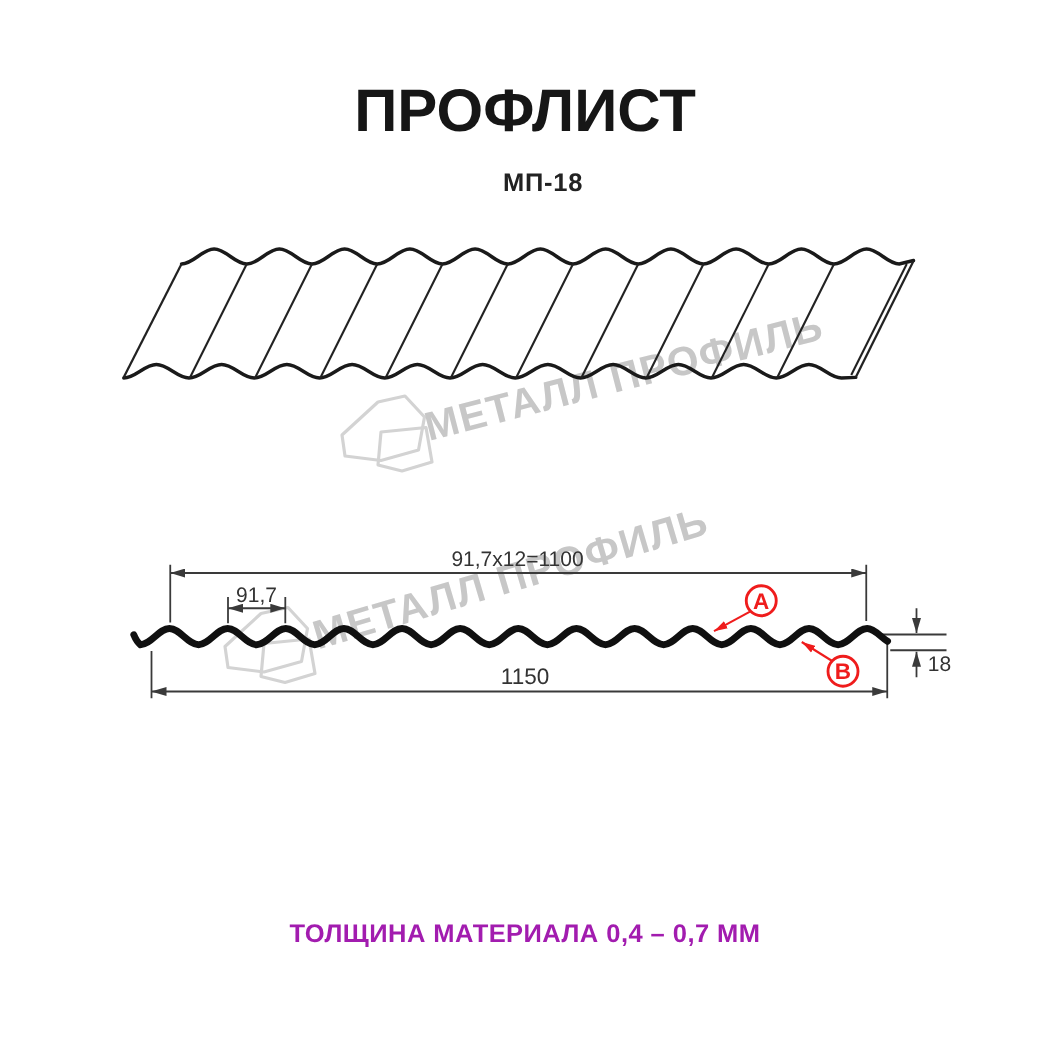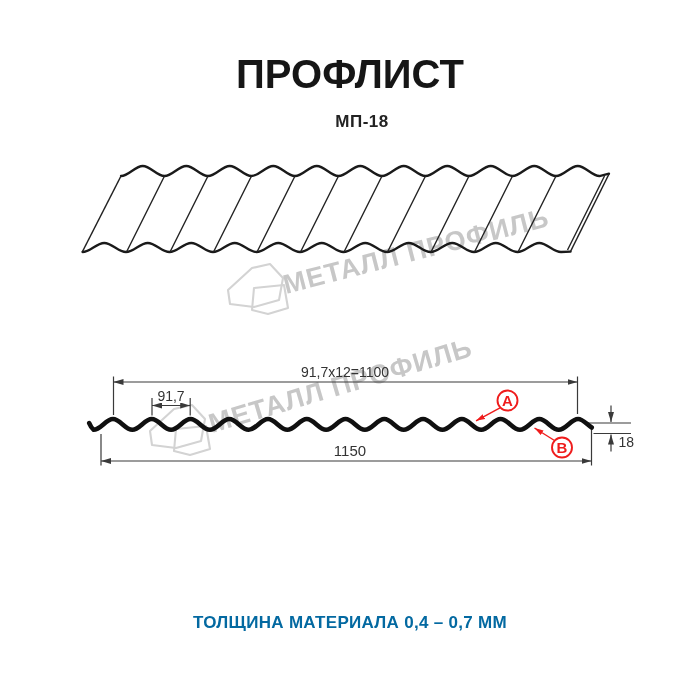--- a/index.html
+++ b/index.html
@@ -17,21 +17,21 @@
   .title{
     position:absolute;top:52px;left:0;width:700px;text-align:center;
     font-size:40px;font-weight:700;letter-spacing:0px;color:#161616;margin:0;
   }
   .subtitle{
     position:absolute;top:100px;left:0;width:700px;text-align:center;
     font-size:17px;font-weight:600;letter-spacing:0.5px;color:#222;margin:12px;
   }
   .caption{
     position:absolute;top:613px;left:0;width:700px;text-align:center;
-    font-size:17px;font-weight:600;letter-spacing:0.3px;color:#0369a1;margin:0;
+    font-size:17px;font-weight:600;letter-spacing:0.3px;color:#a21caf;margin:0;
   }
   svg.canvas{position:absolute;left:0;top:0;}
   .wm-text{font-size:27px;font-weight:700;letter-spacing:1px;fill:var(--wm);}
   .wm-shape{stroke:var(--wm-line);stroke-width:2.1;fill:none;stroke-linejoin:round;}
   .sheet-edge{stroke:var(--ink);stroke-width:2.3;fill:none;stroke-linecap:round;}
   .sheet-line{stroke:#222;stroke-width:1.4;fill:none;}
   .sheet-edge-thin{stroke:#222;stroke-width:1.5;fill:none;}
   .dim-line{stroke:var(--dim);stroke-width:1.2;fill:none;}
   .dim-text{font-size:14px;fill:#333;}
   .dim-text-lg{font-size:15px;fill:#333;}

